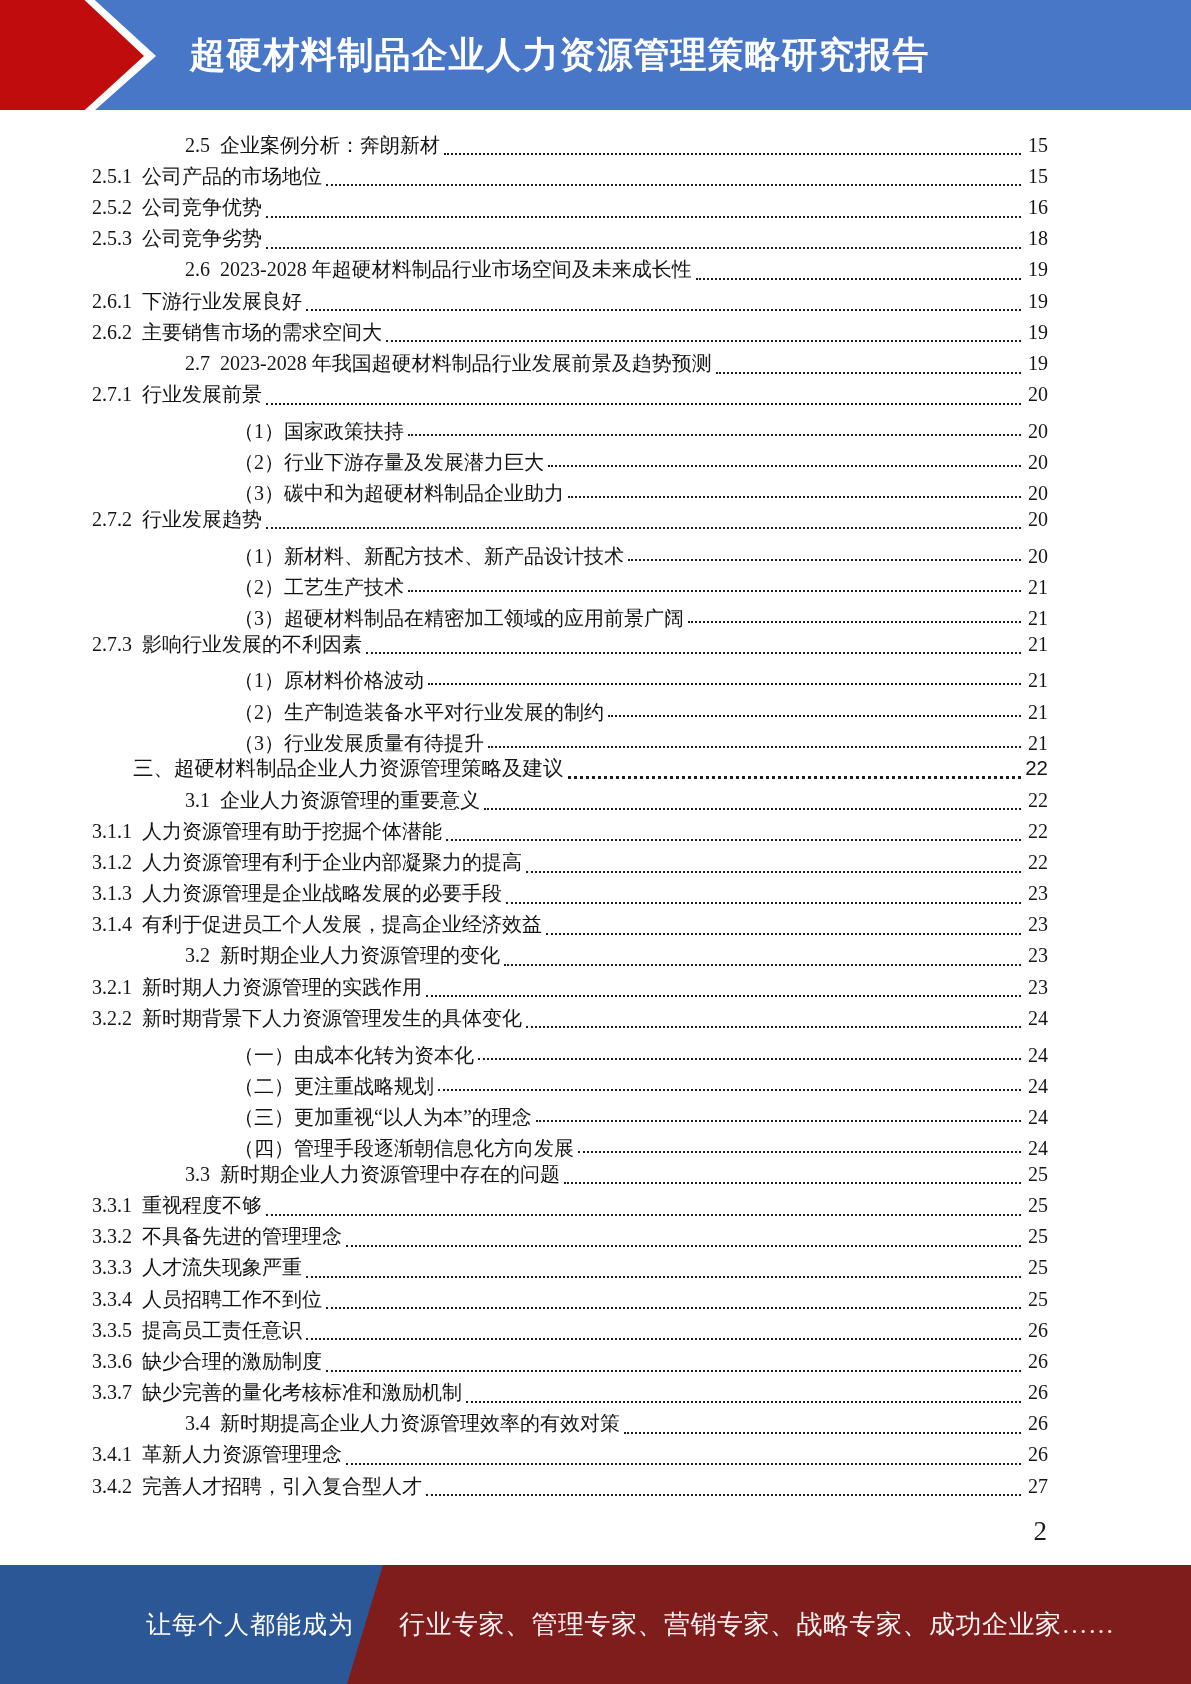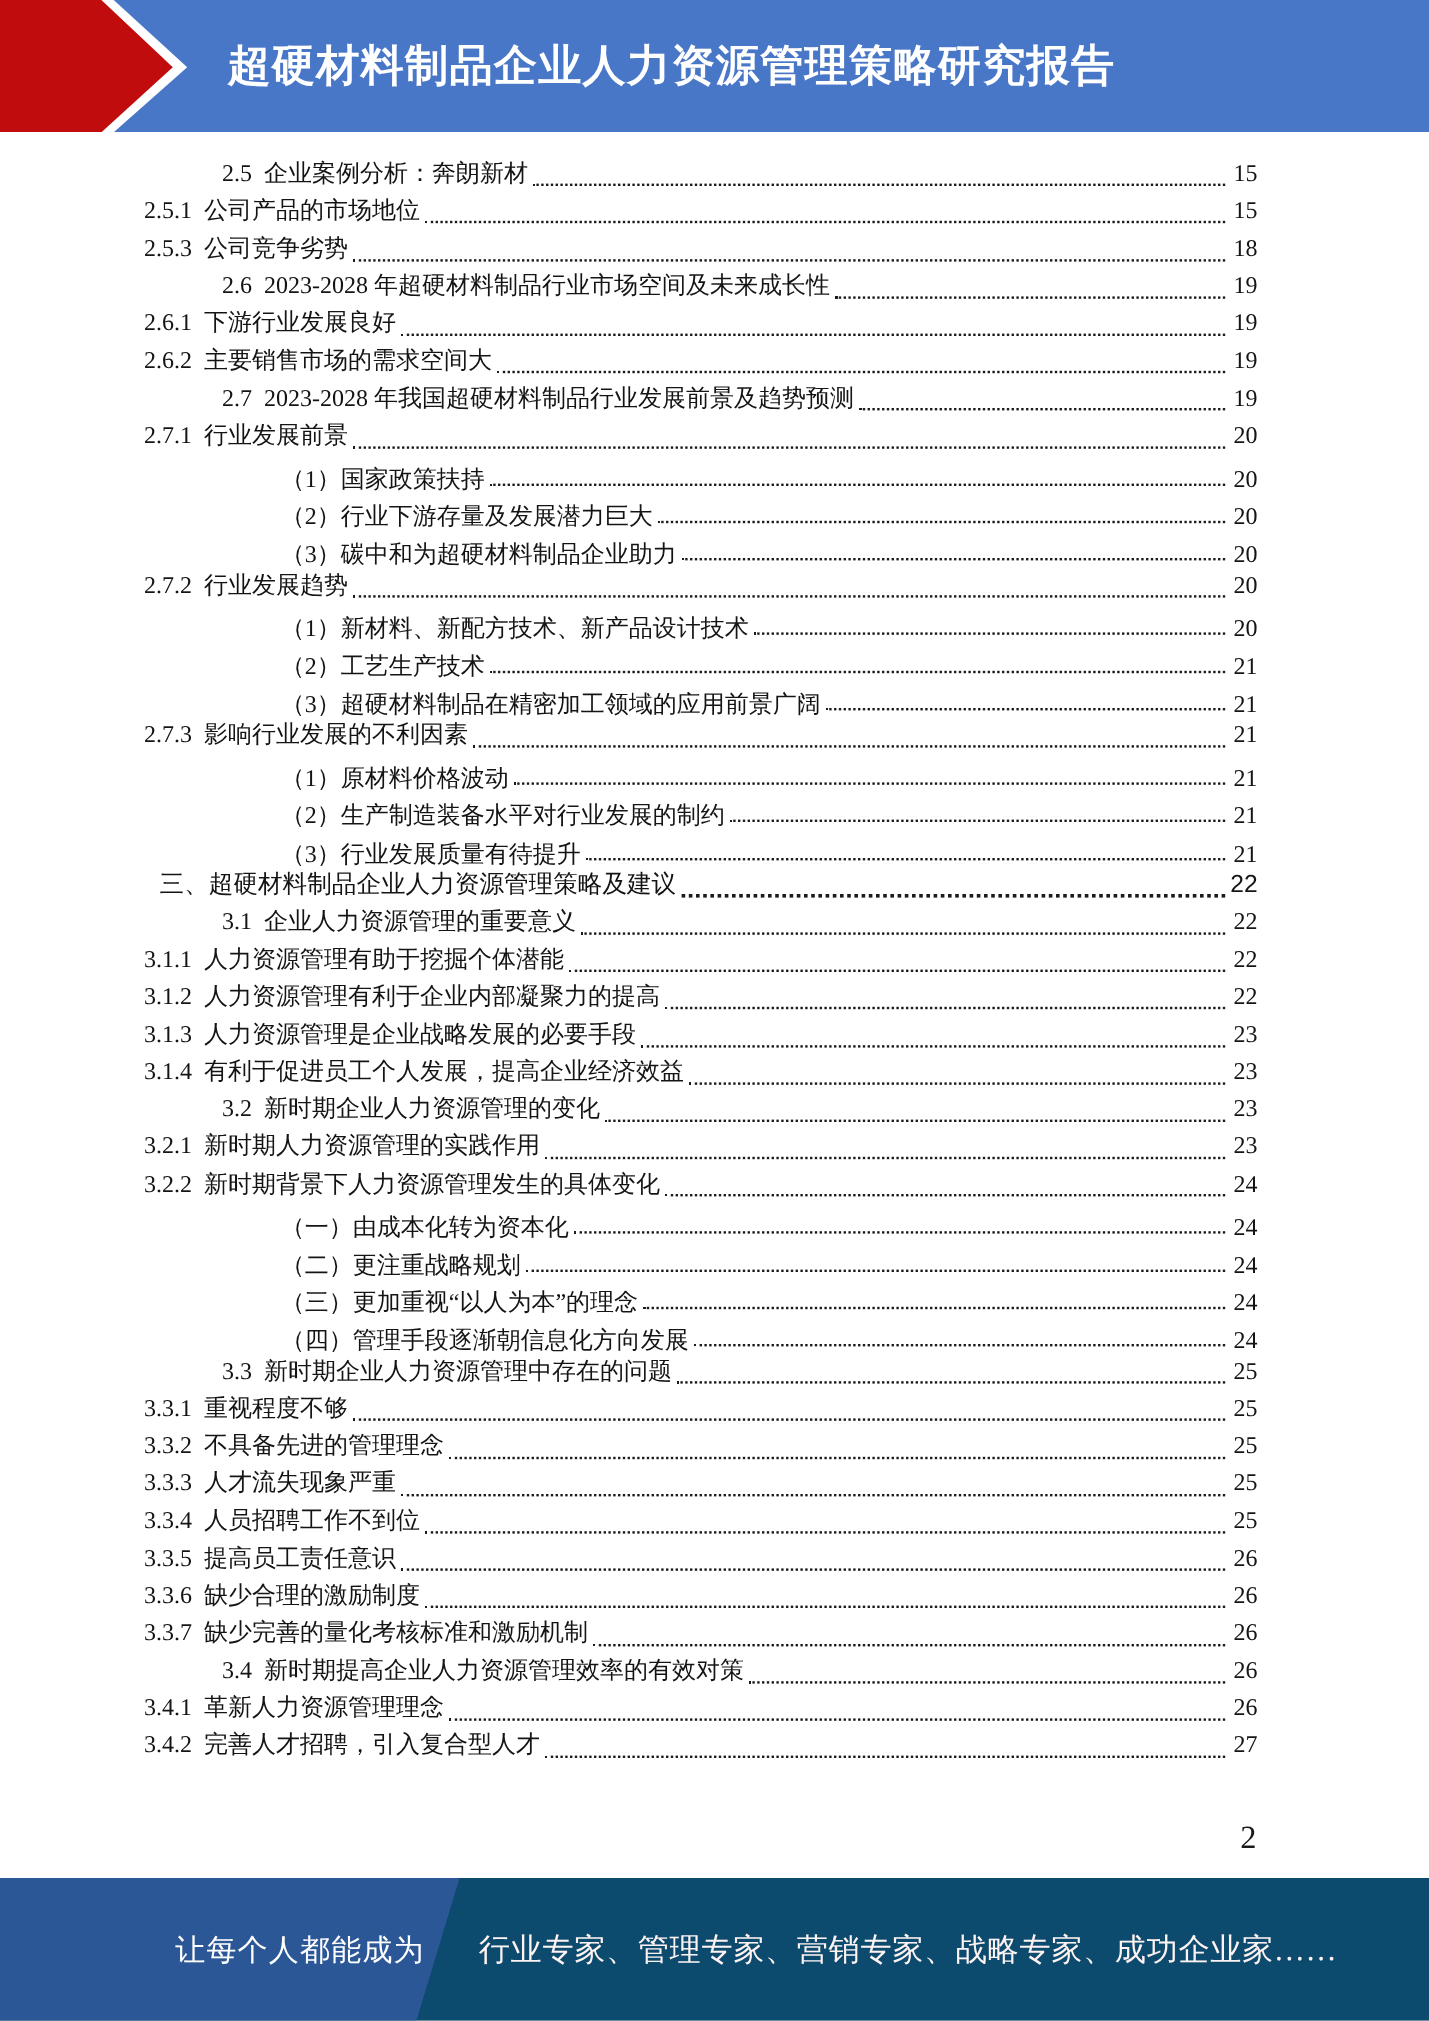--- a/index.html
+++ b/index.html
@@ -18,35 +18,35 @@
   }
   
   .toc{position:absolute;top:129px;left:0;width:1191px;}
   .toc-row{
     height:31.2px;display:flex;align-items:center;box-sizing:border-box;
     padding-right:143px;font-size:20px;line-height:1;color:#141414;white-space:nowrap;
   }
   .toc-row.lv1{padding-left:133px;font-weight:normal;
     font-family:"Liberation Sans","DejaVu Sans",sans-serif;font-size:20.5px;}
   .toc-row.lv2{padding-left:185px;justify-content:center;}
-  .toc-row.lv3{padding-left:120px;}
+  .toc-row.lv3{padding-left:92px;}
   .toc-row.lv4{padding-left:234px;align-items:flex-end;}
   .toc-num{margin-right:10px;}
   .toc-dots{
     flex:1;height:0;border-bottom:2.4px dotted #1c1c1c;
     align-self:flex-end;margin:0 1px 5px 4px;min-width:12px;
   }
   .lv1 .toc-dots{border-bottom-width:3px;}
   .toc-page{min-width:26px;text-align:right;}
   
   .page-number{
     position:absolute;top:1516px;right:144px;font-size:27px;color:#1a1a1a;
   }
   
-  .footer{position:absolute;left:0;top:1565px;width:1191px;height:119px;background:#0c4a6e;}
+  .footer{position:absolute;left:0;top:1565px;width:1191px;height:119px;background:#7f1d1d;}
   .footer-blue{
     position:absolute;left:0;top:0;width:100%;height:100%;background:#2B5797;
     clip-path:polygon(0 0,383px 0,347px 119px,0 119px);
   }
   .footer-slogan-left{
     position:absolute;left:146px;top:0;height:100%;display:flex;align-items:center;
     color:#ffffff;font-size:25px;letter-spacing:1px;white-space:nowrap;
   }
   .footer-slogan-right{
     position:absolute;left:399px;top:0;height:100%;display:flex;align-items:center;
@@ -73,20 +73,26 @@
       <span class="toc-dots"></span>
       <span class="toc-page">15</span>
     </div>
     <div class="toc-row lv3">
       <span class="toc-num">2.5.1</span>
       <span class="toc-text">公司产品的市场地位</span>
       <span class="toc-dots"></span>
       <span class="toc-page">15</span>
     </div>
     <div class="toc-row lv3">
+      <span class="toc-num">2.5.2</span>
+      <span class="toc-text">公司竞争优势</span>
+      <span class="toc-dots"></span>
+      <span class="toc-page">16</span>
+    </div>
+    <div class="toc-row lv3">
       <span class="toc-num">2.5.3</span>
       <span class="toc-text">公司竞争劣势</span>
       <span class="toc-dots"></span>
       <span class="toc-page">18</span>
     </div>
     <div class="toc-row lv2">
       <span class="toc-num">2.6</span>
       <span class="toc-text">2023-2028 年超硬材料制品行业市场空间及未来成长性</span>
       <span class="toc-dots"></span>
       <span class="toc-page">19</span>

